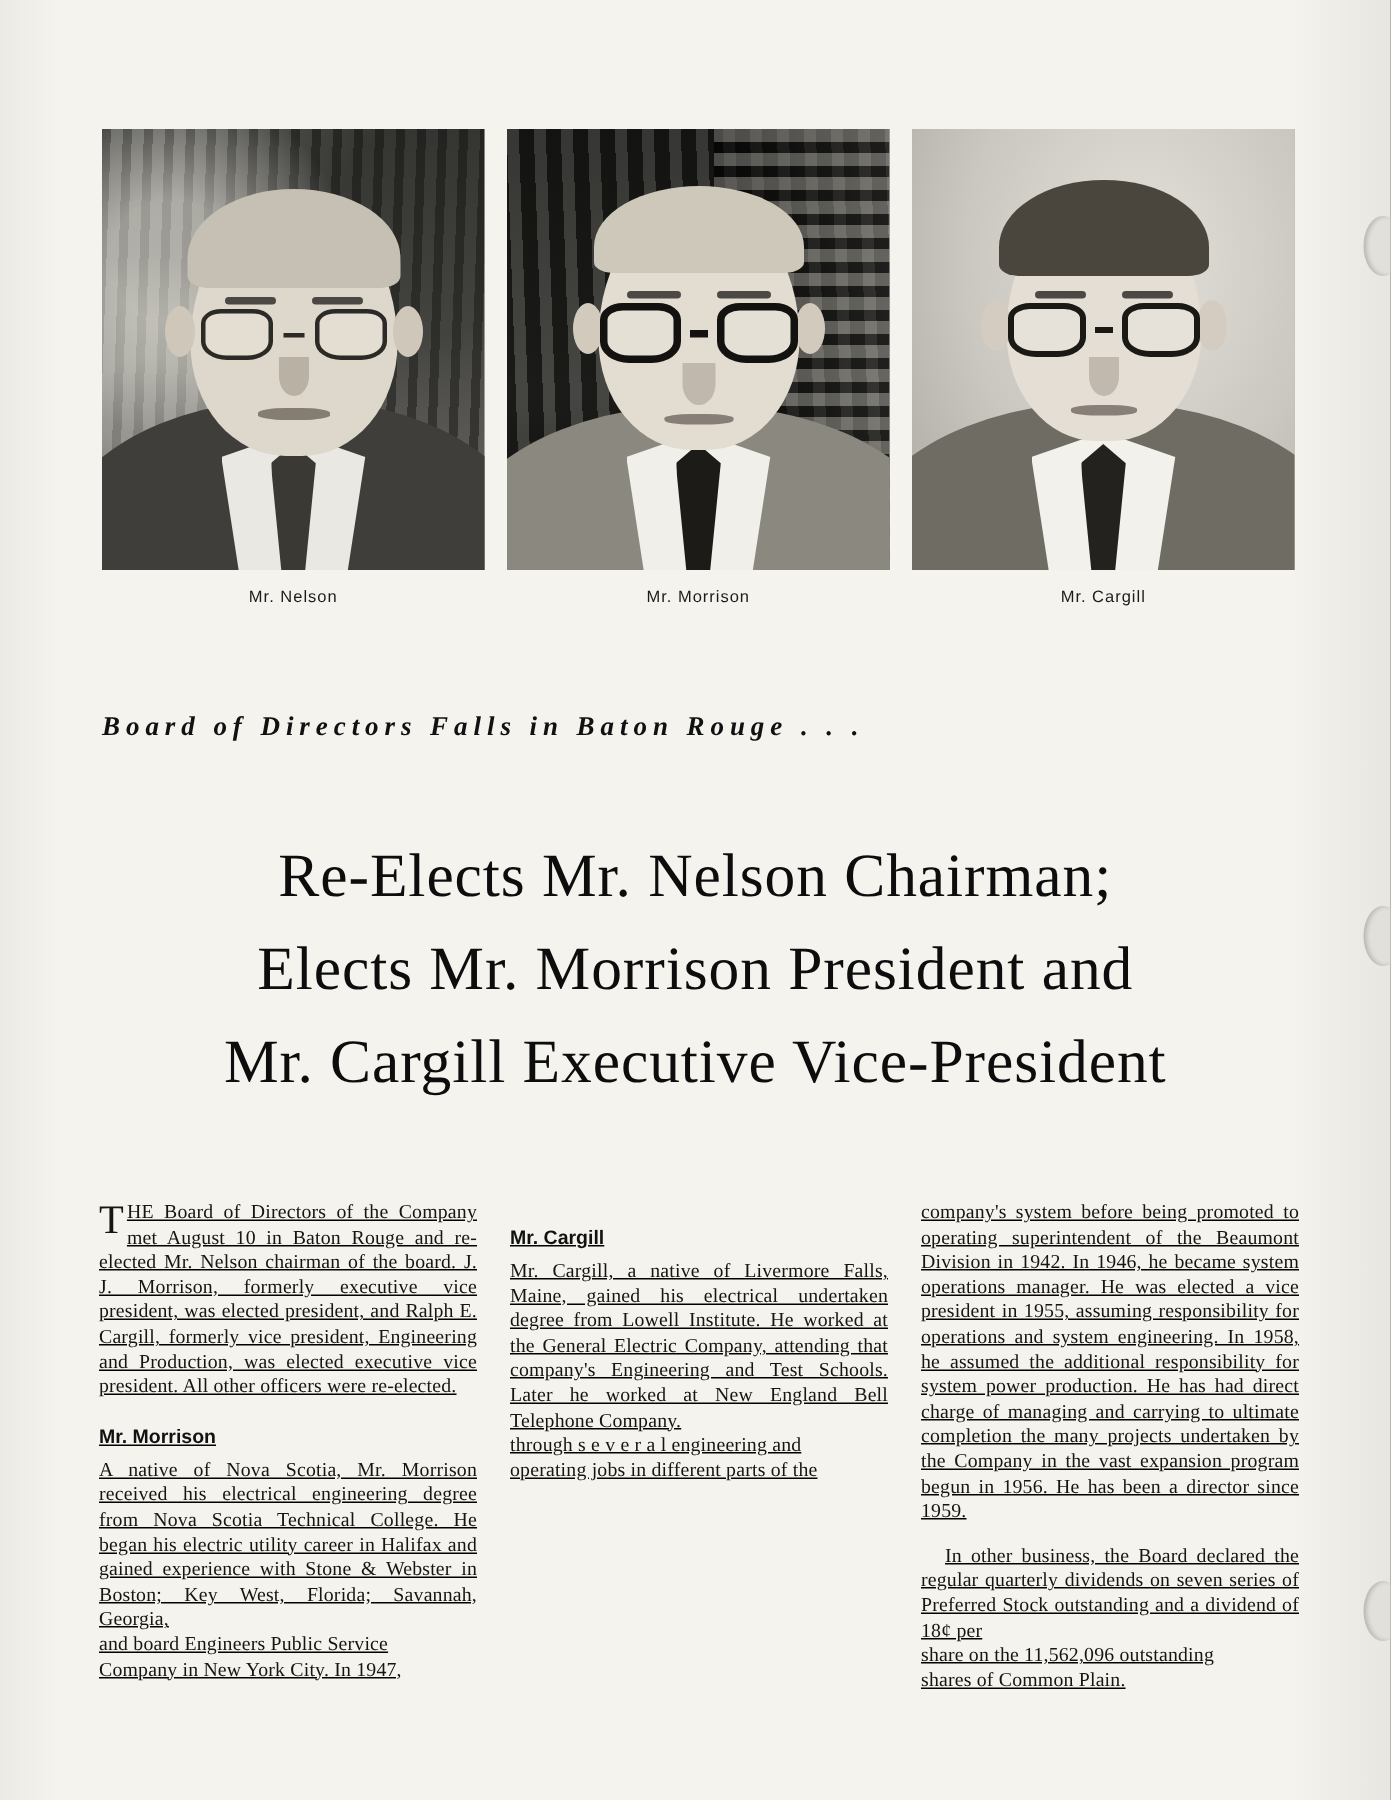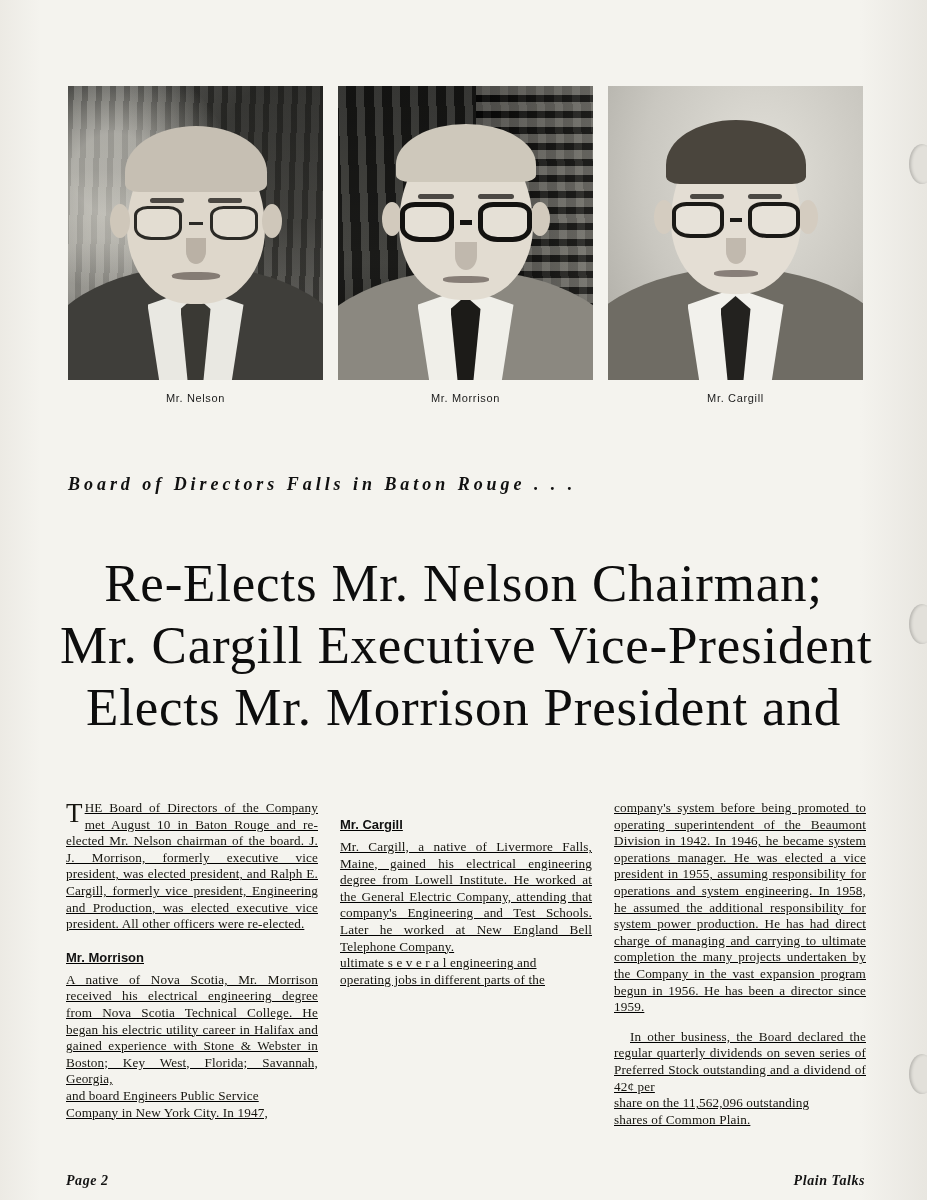--- a/index.html
+++ b/index.html
@@ -196,21 +196,21 @@
   .headline {
     position: absolute;
     left: 60px;
     right: 60px;
     top: 508px;
     text-align: center;
     color: #0d0d0d;
   }
   .headline .hl-line {
     font-family: "Liberation Serif", serif;
-    font-size: 53px;
+    font-size: 41px;
     line-height: 62px;
     letter-spacing: 0.015em;
     white-space: nowrap;
   }
 
   
   .cols {
     position: absolute;
     top: 756px;
     left: 66px;
@@ -355,49 +355,45 @@
         </div>
         <div class="caption">Mr. Cargill</div>
       </div>
 
     </div>
 
     <div class="kicker">Board  of  Directors  Falls  in  Baton  Rouge  .  .  .</div>
 
     <div class="headline">
       <div class="hl-line">Re-Elects  Mr.  Nelson  Chairman;</div>
+      <div class="hl-line">Elects  Mr.  Morrison  President  and</div>
       <div class="hl-line">Mr.  Cargill  Executive  Vice-President</div>
-      <div class="hl-line">Elects  Mr.  Morrison  President  and</div>
     </div>
 
     <div class="cols">
 
       <div class="col">
         <p class="dropcap-para">THE Board of Directors of the Company met August 10 in Baton Rouge and re-elected Mr. Nelson chairman of the board. J. J. Morrison, formerly executive vice president, was elected president, and Ralph E. Cargill, formerly vice president, Engineering and Production, was elected executive vice president. All other officers were re-elected.</p>
         <div class="subhead">Mr. Morrison</div>
         <p>A native of Nova Scotia, Mr. Morrison received his electrical engineering degree from Nova Scotia Technical College. He began his electric utility career in Halifax and gained experience with Stone &amp; Webster in Boston; Key West, Florida; Savannah, Georgia,</p>
         <p class="alt" style="text-indent:0">and board Engineers Public Service</p>
         <p style="text-indent:0">Company in New York City. In 1947,</p>
       </div>
 
       <div class="col">
         <div class="subhead">Mr. Cargill</div>
-        <p>Mr. Cargill, a native of Livermore Falls, Maine, gained his electrical engineering degree from Lowell Institute. He worked at the General Electric Company, attending that company's Engineering and Test Schools. Later he worked at New England Bell Telephone Company.</p>
-        <p class="alt" style="text-indent:0">ultimate s e v e r a l engineering and</p>
+        <p>Mr. Cargill, a native of Livermore Falls, Maine, gained his electrical undertaken degree from Lowell Institute. He worked at the General Electric Company, attending that company's Engineering and Test Schools. Later he worked at New England Bell Telephone Company.</p>
+        <p class="alt" style="text-indent:0">through s e v e r a l engineering and</p>
         <p style="text-indent:0">operating jobs in different parts of the</p>
       </div>
 
       <div class="col">
         <p>company's system before being promoted to operating superintendent of the Beaumont Division in 1942. In 1946, he became system operations manager. He was elected a vice president in 1955, assuming responsibility for operations and system engineering. In 1958, he assumed the additional responsibility for system power production. He has had direct charge of managing and carrying to ultimate completion the many projects undertaken by the Company in the vast expansion program begun in 1956. He has been a director since 1959.</p>
-        <p class="gap">In other business, the Board declared the regular quarterly dividends on seven series of Preferred Stock outstanding and a dividend of 42¢ per</p>
+        <p class="gap">In other business, the Board declared the regular quarterly dividends on seven series of Preferred Stock outstanding and a dividend of 18¢ per</p>
         <p class="alt" style="text-indent:0">share on the 11,562,096 outstanding</p>
         <p style="text-indent:0">shares of Common Plain.</p>
       </div>
 
     </div>
 
-    <div class="footer">
-      <div class="pg">Page 2</div>
-      <div class="pub">Plain Talks</div>
-    </div>
 
   </div>
 </div>
 
 </body></html>

